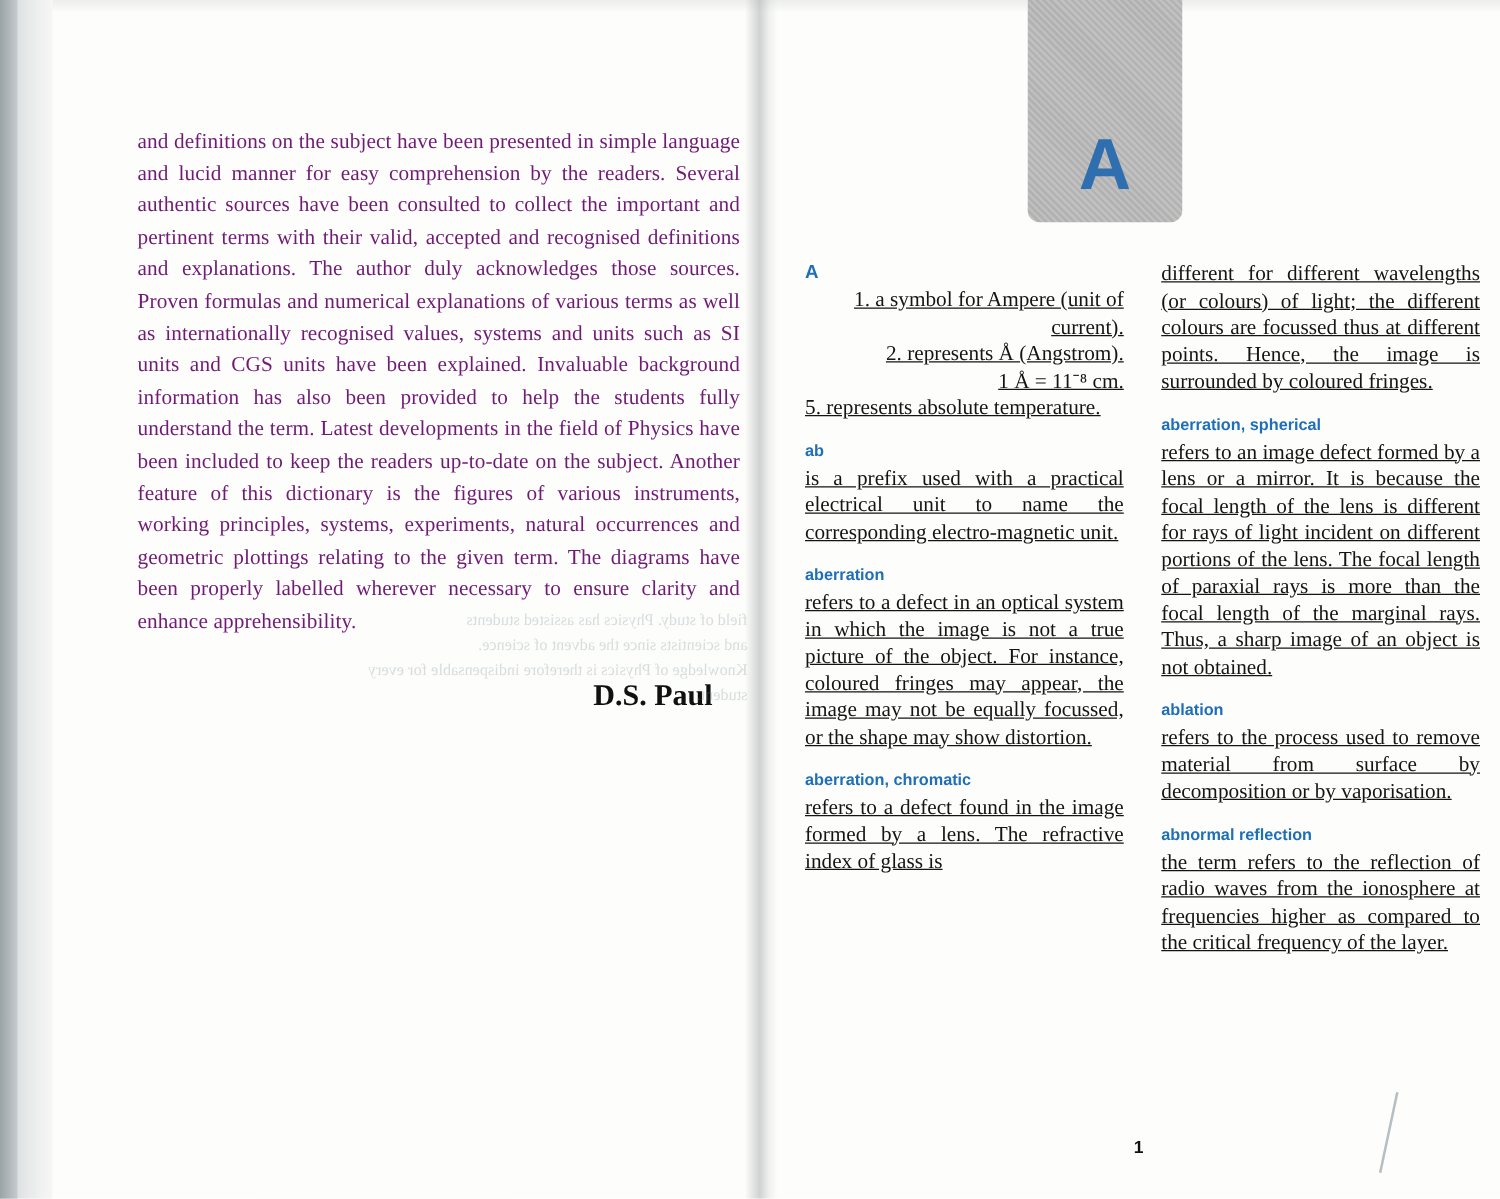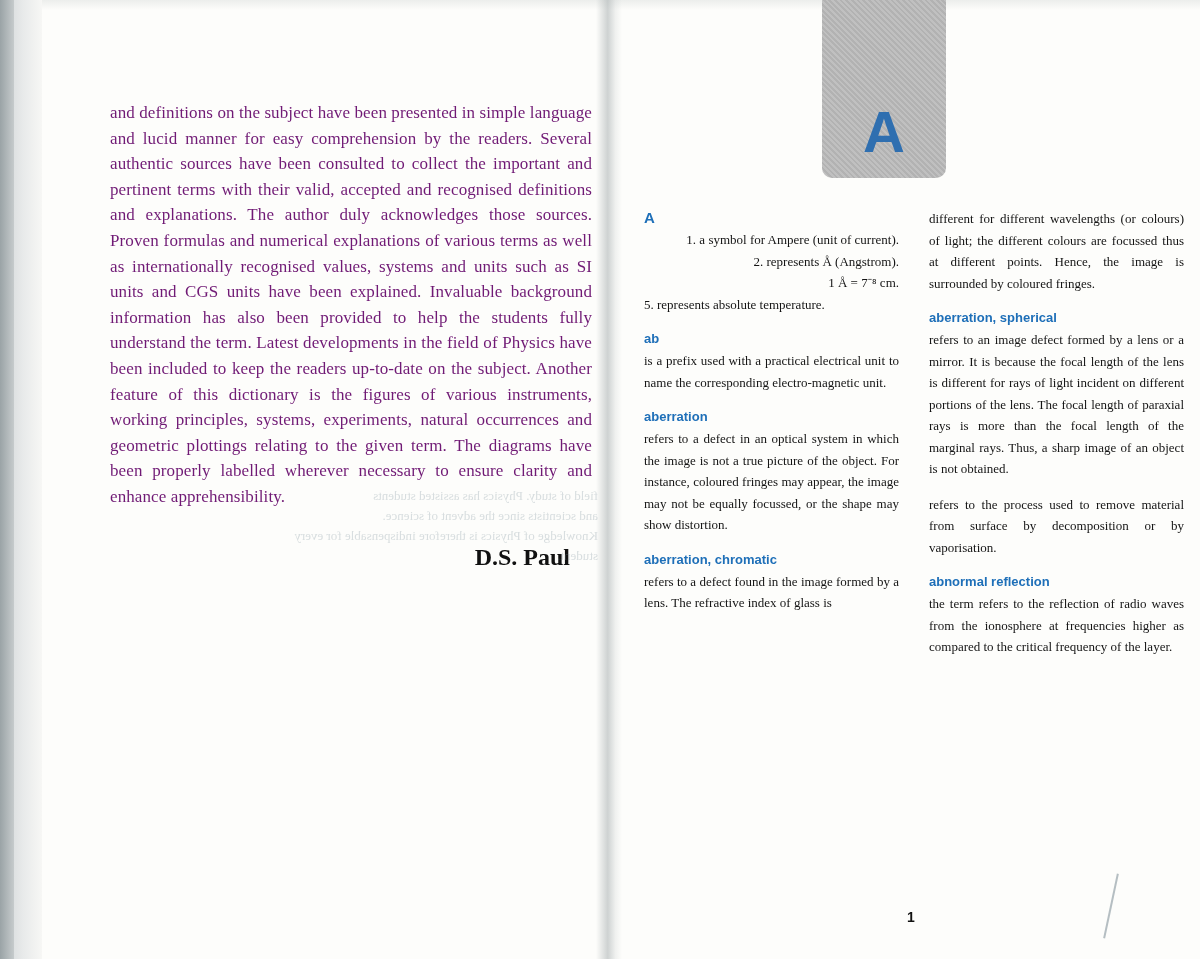--- a/index.html
+++ b/index.html
@@ -136,24 +136,25 @@
     font-weight: bold;
     font-size: 13px;
     line-height: 20px;
     margin: 0 0 1px 0;
   }
   .headword.small-a {
     font-size: 15px;
   }
   .body {
     margin: 0;
-    font-size: 13px;
+    font-size: 17px;
     line-height: 21.5px;
     text-align: justify;
     color: #141414;
+    text-decoration: underline;
   }
   .body.num {
     text-align: right;
   }
 
   .page-number {
     position: absolute;
     left: 0; right: 0;
     bottom: 34px;
     text-align: center;
@@ -197,21 +198,21 @@
     </div>
 
     <div class="cols">
 
       <div class="col">
 
         <div class="entry">
           <div class="headword small-a">A</div>
           <p class="body num">1. a symbol for Ampere (unit of current).</p>
           <p class="body num">2. represents Å (Angstrom).</p>
-          <p class="body num" style="padding-left:13px;">1 Å = 7⁻⁸ cm.</p>
+          <p class="body num" style="padding-left:13px;">1 Å = 11⁻⁸ cm.</p>
           <p class="body">5. represents absolute temperature.</p>
         </div>
 
         <div class="entry">
           <div class="headword">ab</div>
           <p class="body">is a prefix used with a practical electrical unit to name the corresponding electro-magnetic unit.</p>
         </div>
 
 
         <div class="entry">
@@ -231,20 +232,21 @@
         <div class="entry">
           <p class="body">different for different wavelengths (or colours) of light; the different colours are focussed thus at different points. Hence, the image is surrounded by coloured fringes.</p>
         </div>
 
         <div class="entry">
           <div class="headword">aberration, spherical</div>
           <p class="body">refers to an image defect formed by a lens or a mirror. It is because the focal length of the lens is different for rays of light incident on different portions of the lens. The focal length of paraxial rays is more than the focal length of the marginal rays. Thus, a sharp image of an object is not obtained.</p>
         </div>
 
         <div class="entry">
+          <div class="headword">ablation</div>
           <p class="body">refers to the process used to remove material from surface by decomposition or by vaporisation.</p>
         </div>
 
         <div class="entry">
           <div class="headword">abnormal reflection</div>
           <p class="body">the term refers to the reflection of radio waves from the ionosphere at frequencies higher as compared to the critical frequency of the layer.</p>
         </div>
 
       </div>
     </div>

